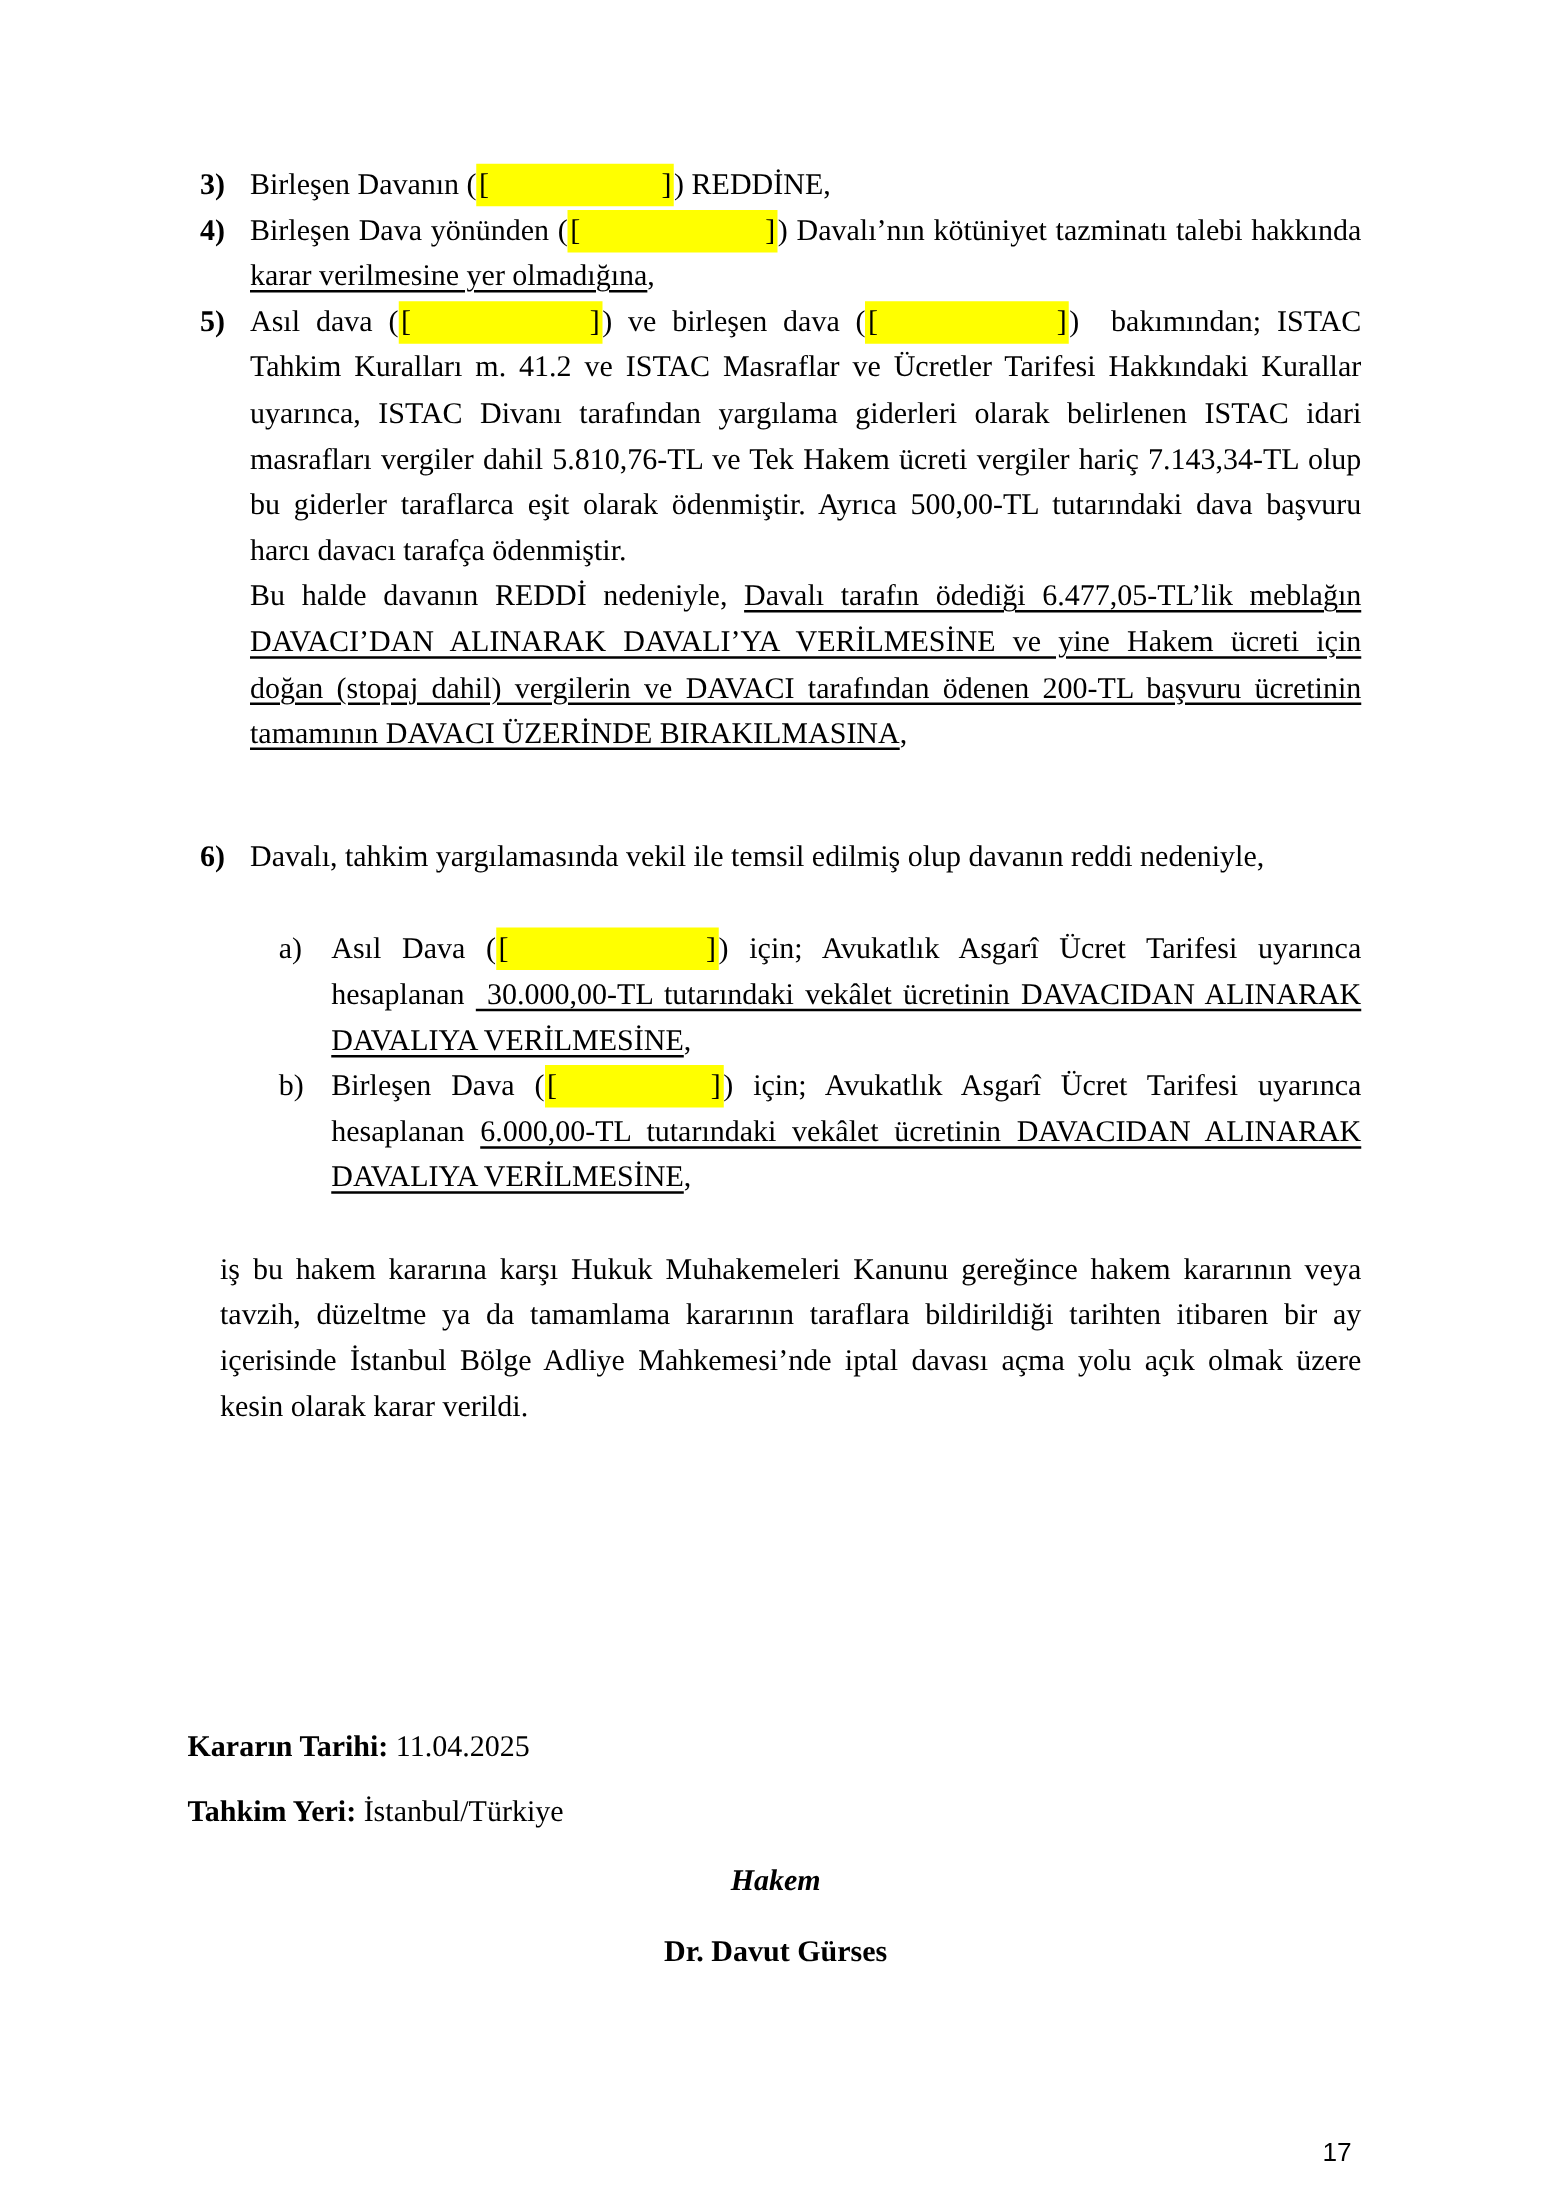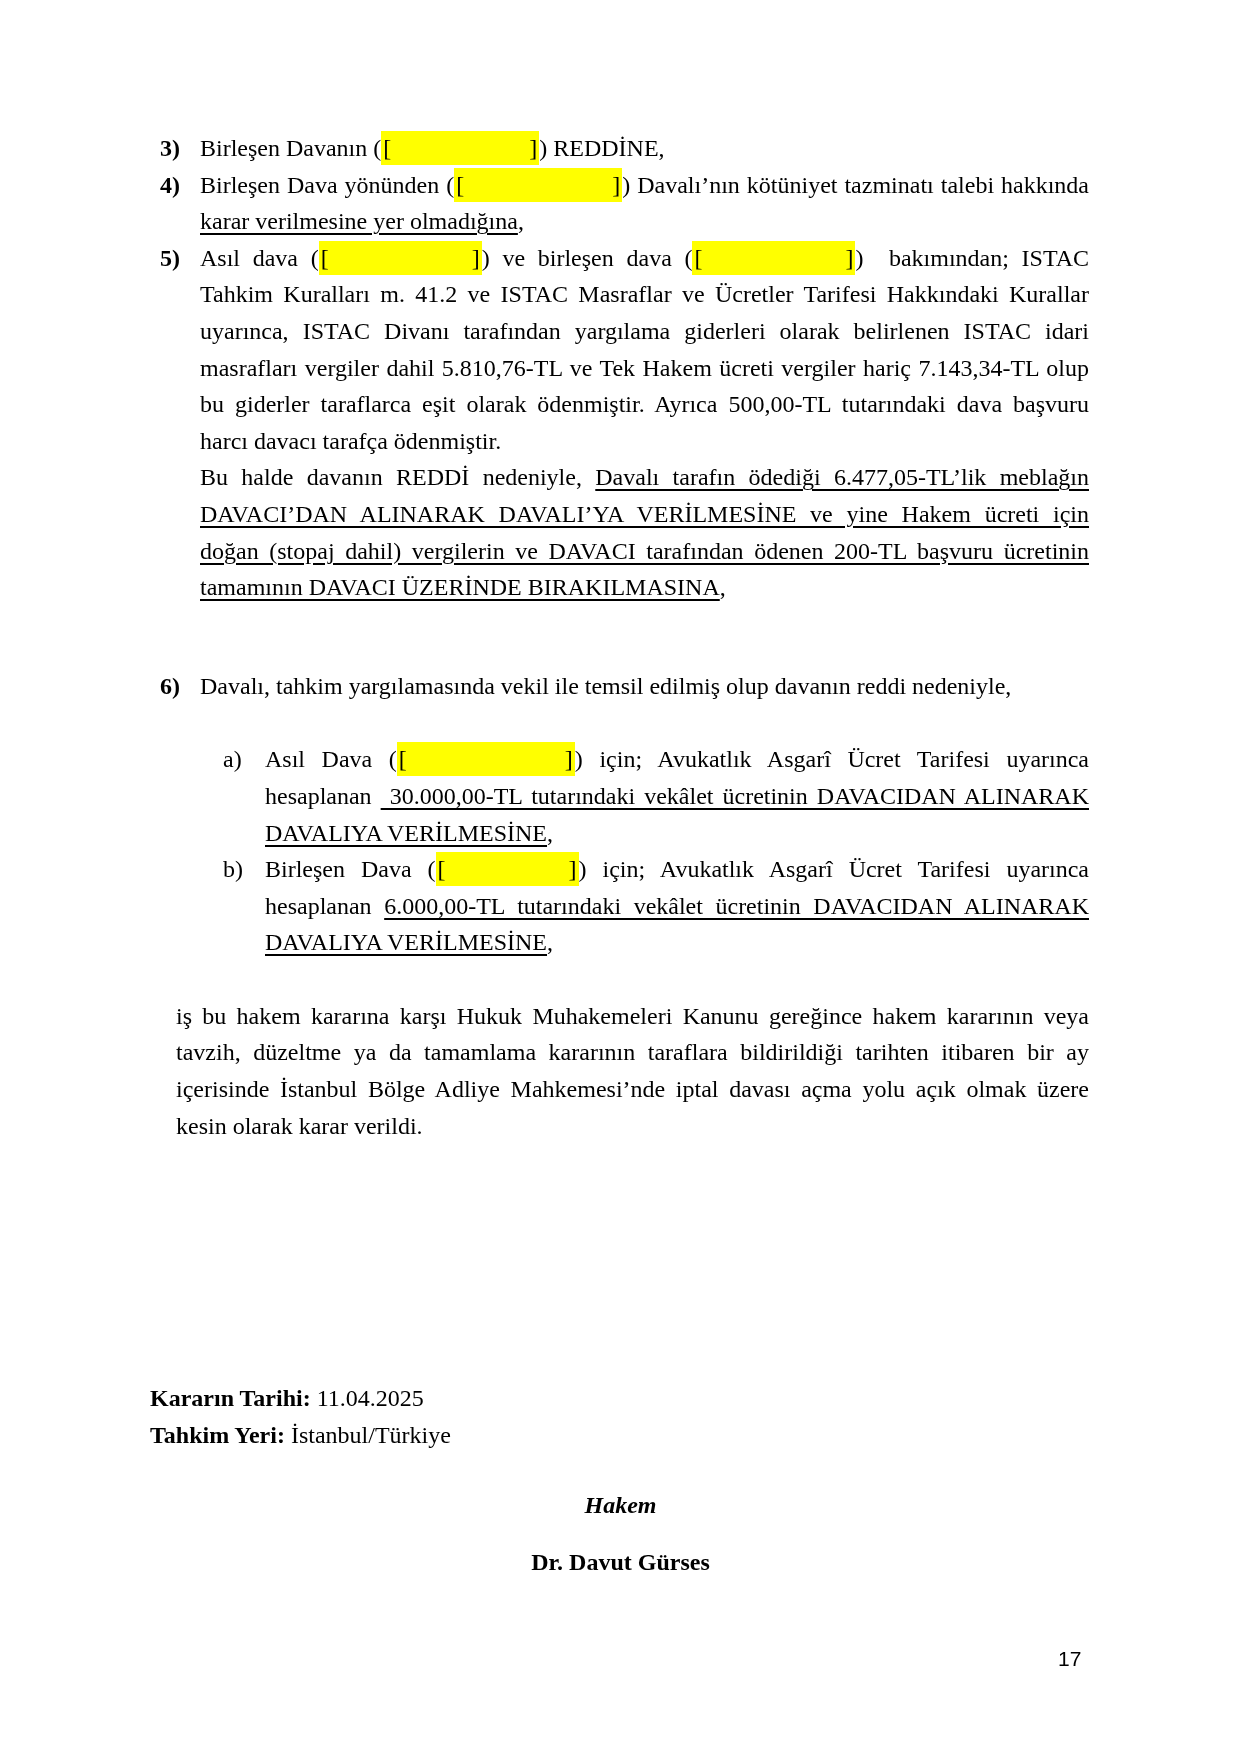--- a/index.html
+++ b/index.html
@@ -18,25 +18,25 @@
   .li-6{margin-top:62px;}
   .sublist{margin-top:37px;}
   .subli{display:flex;margin-left:23px;}
   .subnum{flex:0 0 42px;width:42px;}
   .closing{margin-top:37px;margin-left:16px;text-align:justify;}
   .hl{background:#ffff00;padding:4px 2px;}
   .hlgap{display:inline-block;}
   .ul{text-decoration:underline;text-underline-offset:4px;text-decoration-thickness:1.5px;}
   .footer{position:absolute;left:150px;top:1380px;width:941px;}
   .flabel{font-weight:bold;}
-  .fline2{}
-  .sigtitle{margin-top:34px;text-align:center;font-weight:bold;font-style:italic;}
+  .fline2{margin-top:15px;}
+  .sigtitle{margin-top:19px;text-align:center;font-weight:bold;font-style:italic;}
   .signame{margin-top:20px;text-align:center;font-weight:bold;}
   .pageno{
-    position:absolute;left:1058px;top:1645px;
+    position:absolute;left:1058px;top:1709px;
     font-family:"Liberation Sans","DejaVu Sans",sans-serif;
     font-size:21px;line-height:28px;color:#000;
   }
 </style>
 </head>
 <body>
 
 <div class="page">
   <div class="content">
 

